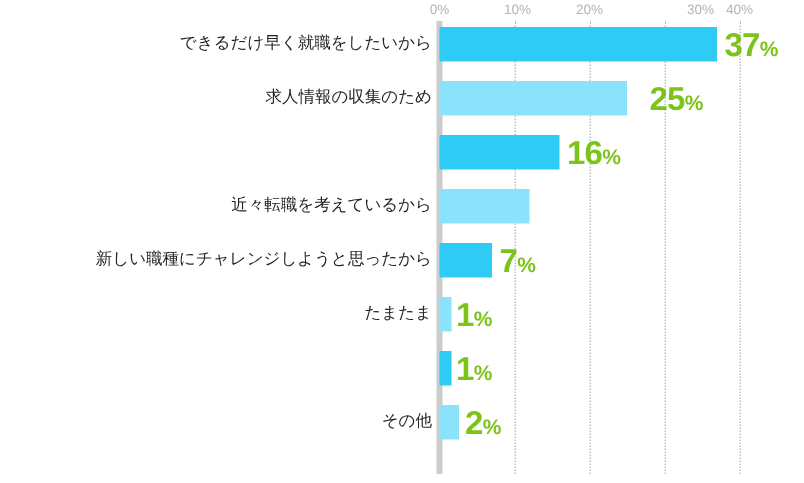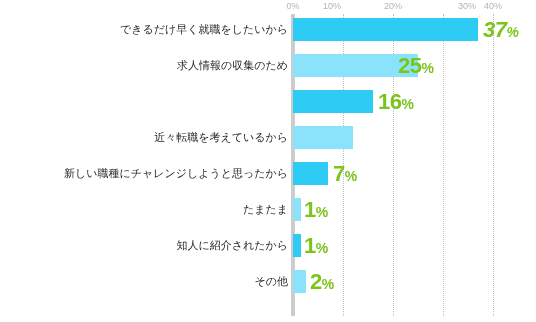--- a/index.html
+++ b/index.html
@@ -108,44 +108,44 @@
   }
 </style>
 </head>
 <body>
 
 <div id="chart">
 
   <div class="plot">
 
     <div class="tick-label" style="left:293px;">0%</div>
-    <div class="tick-label" style="left:332px;">10%</div>
+    <div class="tick-label" style="left:345px;">10%</div>
     <div class="tick-label" style="left:393px;">20%</div>
     <div class="tick-label" style="left:443px;margin-left:24px;">30%</div>
     <div class="tick-label" style="left:493px;">40%</div>
 
     <div class="gridline" style="left:343px;"></div>
     <div class="gridline" style="left:393px;"></div>
     <div class="gridline" style="left:443px;"></div>
     <div class="gridline" style="left:493px;"></div>
 
     <div class="axis-line"></div>
 
     <div class="rows">
 
       <div class="row">
         <div class="row-label">できるだけ早く就職をしたいから</div>
         <div class="bar" style="width:185px;background:#2ecbf5;"></div>
-        <div class="value" style="left:483px;font-style:italic;"><span>37</span><span class="pct">%</span></div>
+        <div class="value" style="left:483px;"><span>37</span><span class="pct">%</span></div>
       </div>
 
       <div class="row">
         <div class="row-label">求人情報の収集のため</div>
         <div class="bar" style="width:125px;background:#8ae3fa;"></div>
-        <div class="value" style="left:398px;"><span>25</span><span class="pct">%</span></div>
+        <div class="value" style="left:433px;"><span>25</span><span class="pct">%</span></div>
       </div>
 
       <div class="row">
         <div class="bar" style="width:80px;background:#2ecbf5;"></div>
         <div class="value" style="left:378px;text-align:center;"><span>16</span><span class="pct">%</span></div>
       </div>
 
       <div class="row">
         <div class="row-label">近々転職を考えているから</div>
         <div class="bar" style="width:60px;background:#8ae3fa;"></div>
@@ -157,21 +157,20 @@
         <div class="value" style="left:333px;"><span>7</span><span class="pct">%</span></div>
       </div>
 
       <div class="row">
         <div class="row-label">たまたま</div>
         <div class="bar" style="width:8px;background:#8ae3fa;"></div>
         <div class="value" style="left:304px;"><span>1</span><span class="pct">%</span></div>
       </div>
 
       <div class="row">
-        <div class="row-label">知人に紹介されたから</div>
         <div class="bar" style="width:8px;background:#2ecbf5;"></div>
         <div class="value" style="left:304px;"><span>1</span><span class="pct">%</span></div>
       </div>
 
       <div class="row">
         <div class="row-label">その他</div>
         <div class="bar" style="width:13px;background:#8ae3fa;"></div>
         <div class="value" style="left:310px;"><span>2</span><span class="pct">%</span></div>
       </div>
 

